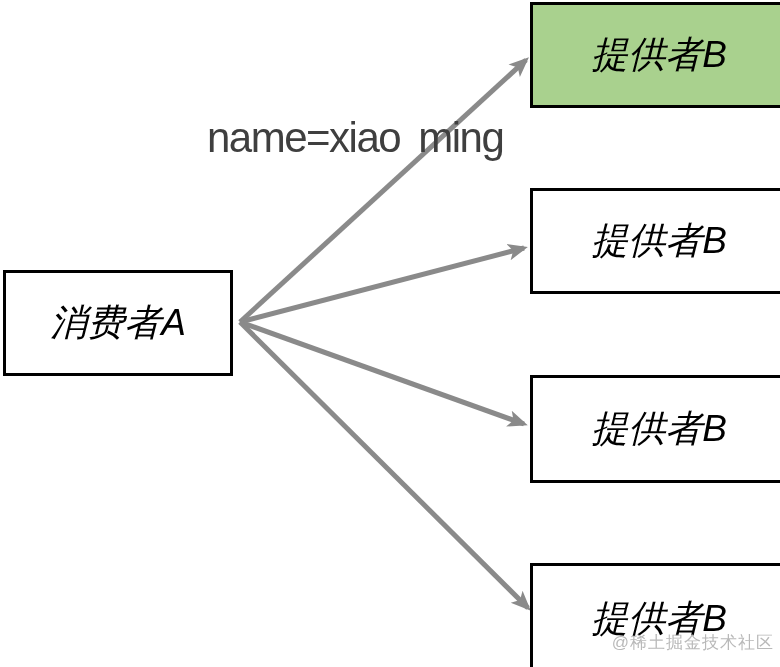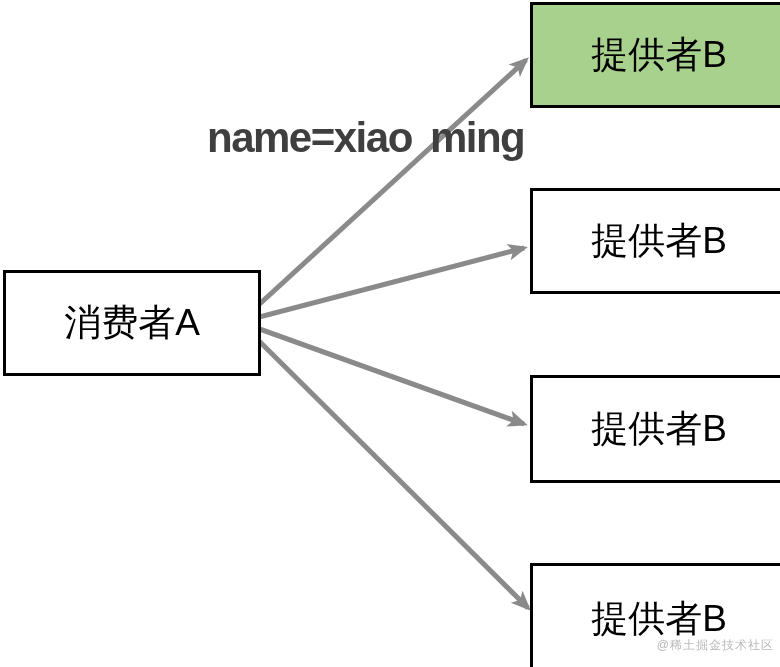--- a/index.html
+++ b/index.html
@@ -33,44 +33,44 @@
     border: 3px solid var(--box-border, #000);
     background: #ffffff;
     display: flex;
     flex-direction: column;
     align-items: center;
     justify-content: center;
     color: #000000;
     font-weight: 500;
     text-align: center;
   }
-  .node .line { font-size: 37px; line-height: 46px; white-space: nowrap; }
+  .node .line { font-size: 37px; line-height: 46px; white-space: nowrap; font-style: italic; }
   .consumer {
     left: 3px; top: 270px;
-    width: 258px; height: 106px;
+    width: 230px; height: 106px;
   }
   .provider { left: 530px; width: 258px; }
   .provider-1 { top: 2px;   height: 106px; background: var(--highlight-fill, #a9d18e); }
   .provider-2 { top: 188px; height: 106px; }
   .provider-3 { top: 375px; height: 108px; }
   .provider-4 { top: 563px; height: 112px; }
   .arrow-label {
     position: absolute;
     left: 207px; top: 114px;
     font-size: 42px;
-    font-weight: bold;
+    font-weight: normal;
     color: var(--label-text, #3f3f3f);
     letter-spacing: -1.5px;
     word-spacing: 8px;
     white-space: nowrap;
   }
   .watermark {
     position: absolute;
     right: 6px; bottom: 13px;
-    font-size: 12px;
+    font-size: 17px;
     color: var(--watermark, #b9b9b9);
     letter-spacing: 1px;
     white-space: nowrap;
   }
 </style>
 </head>
 <body>
 
 <div class="canvas">
 

